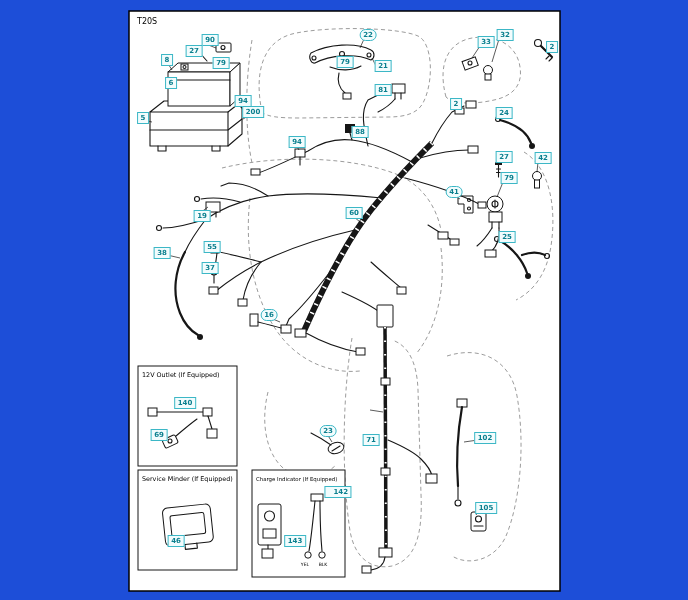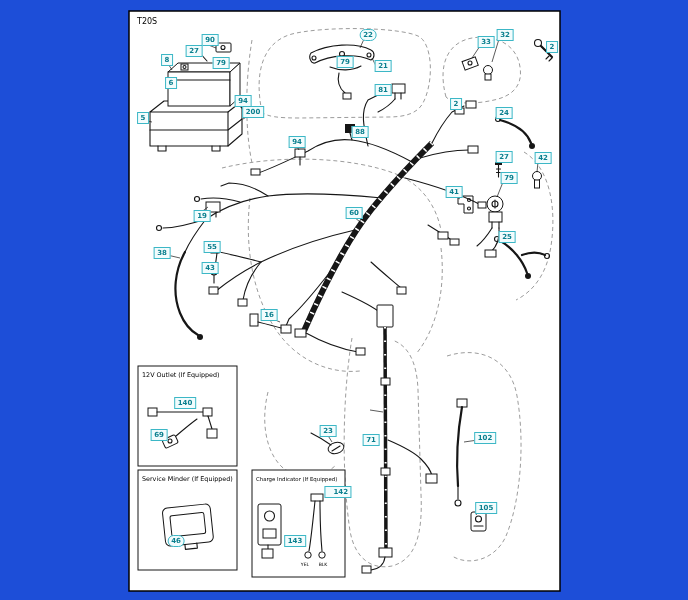--- a/index.html
+++ b/index.html
@@ -333,32 +333,32 @@
       <div class="callout" style="left: 482px; top: 42px;">33</div>
       <div class="callout" style="left: 501px; top: 35px;">32</div>
       <div class="callout" style="left: 548px; top: 47px;">2</div>
       <div class="callout" style="left: 452px; top: 104px;">2</div>
       <div class="callout" style="left: 500px; top: 113px;">24</div>
       <div class="callout" style="left: 293px; top: 142px;">94</div>
       <div class="callout" style="left: 356px; top: 132px;">88</div>
       <div class="callout" style="left: 500px; top: 157px;">27</div>
       <div class="callout" style="left: 539px; top: 158px;">42</div>
       <div class="callout" style="left: 505px; top: 178px;">79</div>
-      <div class="callout" style="left: 450px; top: 192px;">41</div>
+      <div class="callout" style="left: 450px; top: 192px; border-radius: 6px;">41</div>
       <div class="callout" style="left: 503px; top: 237px;">25</div>
       <div class="callout" style="left: 198px; top: 216px;">19</div>
       <div class="callout" style="left: 208px; top: 247px;">55</div>
-      <div class="callout" style="left: 206px; top: 268px;">43</div>
+      <div class="callout" style="left: 206px; top: 268px;">37</div>
       <div class="callout" style="left: 158px; top: 253px;">38</div>
       <div class="callout" style="left: 350px; top: 213px;">60</div>
-      <div class="callout" style="left: 265px; top: 315px;">16</div>
+      <div class="callout" style="left: 265px; top: 315px; border-radius: 6px;">16</div>
       <div class="callout" style="left: 367px; top: 408px; margin-top: 32px;">71</div>
-      <div class="callout" style="left: 324px; top: 431px;">23</div>
+      <div class="callout" style="left: 324px; top: 431px; border-radius: 6px;">23</div>
       <div class="callout" style="left: 481px; top: 438px;">102</div>
       <div class="callout" style="left: 482px; top: 508px;">105</div>
       <div class="callout" style="left: 181px; top: 403px;">140</div>
       <div class="callout" style="left: 155px; top: 435px;">69</div>
-      <div class="callout" style="left: 172px; top: 541px; border-radius: 6px;">46</div>
+      <div class="callout" style="left: 172px; top: 541px;">46</div>
       <div class="callout" style="left: 334px; top: 492px; padding-left: 8px;">142</div>
       <div class="callout" style="left: 291px; top: 541px;">143</div>
     </div>
 
 </div>
 
 </body></html>

